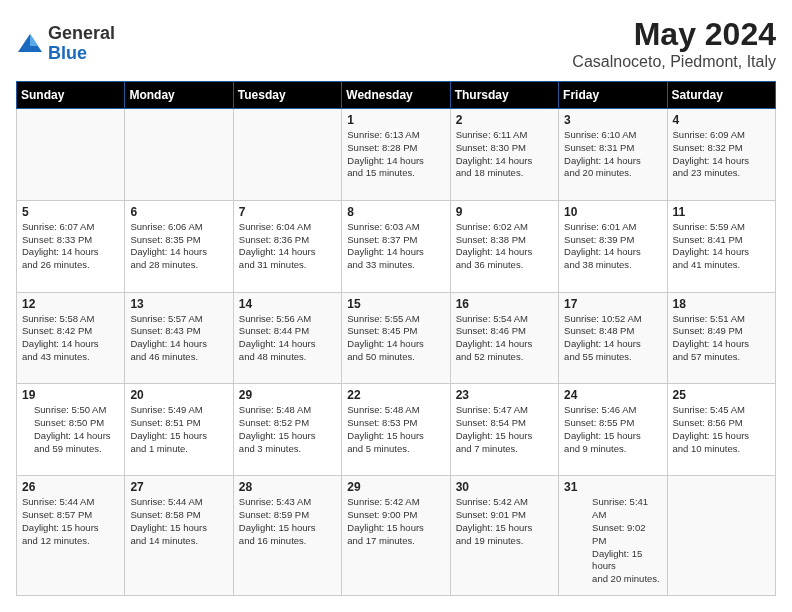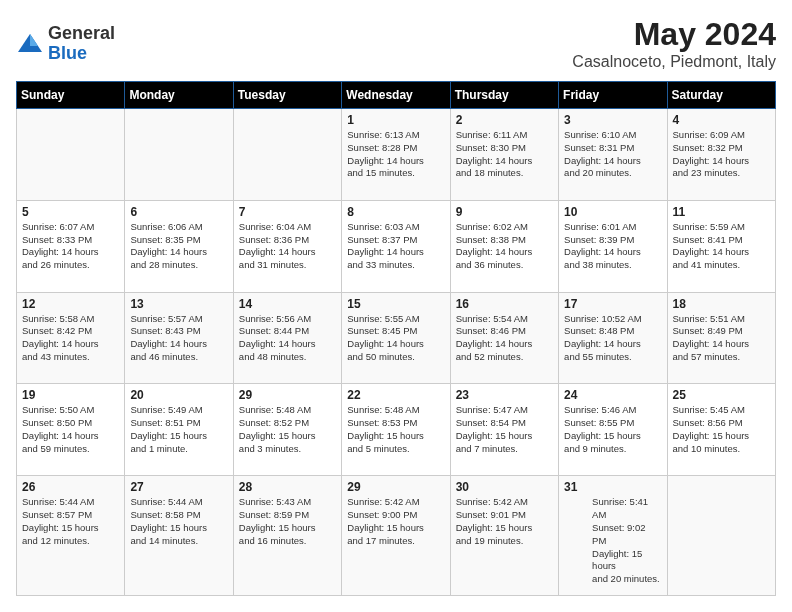--- a/index.html
+++ b/index.html
@@ -267,21 +267,21 @@
             <span class="day-number">18</span>
             <div class="day-info" style="white-space: pre-line;">Sunrise: 5:51 AM
 Sunset: 8:49 PM
 Daylight: 14 hours
 and 57 minutes.</div>
           </td>
         </tr>
         <tr>
           <td>
             <span class="day-number">19</span>
-            <div class="day-info" style="white-space: pre-line;">Sunrise: 5:50 AM
+            <div class="day-info" style="white-space: pre-line; margin-left: 12px;">Sunrise: 5:50 AM
 Sunset: 8:50 PM
 Daylight: 14 hours
 and 59 minutes.</div>
           </td>
           <td>
             <span class="day-number">20</span>
             <div class="day-info" style="white-space: pre-line;">Sunrise: 5:49 AM
 Sunset: 8:51 PM
 Daylight: 15 hours
 and 1 minute.</div>

